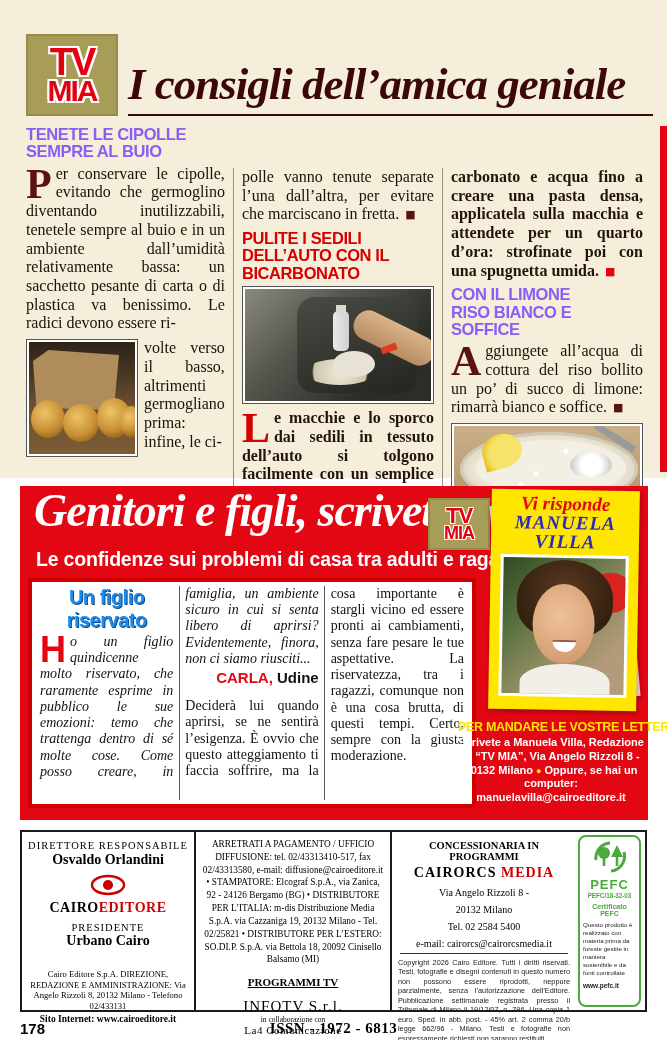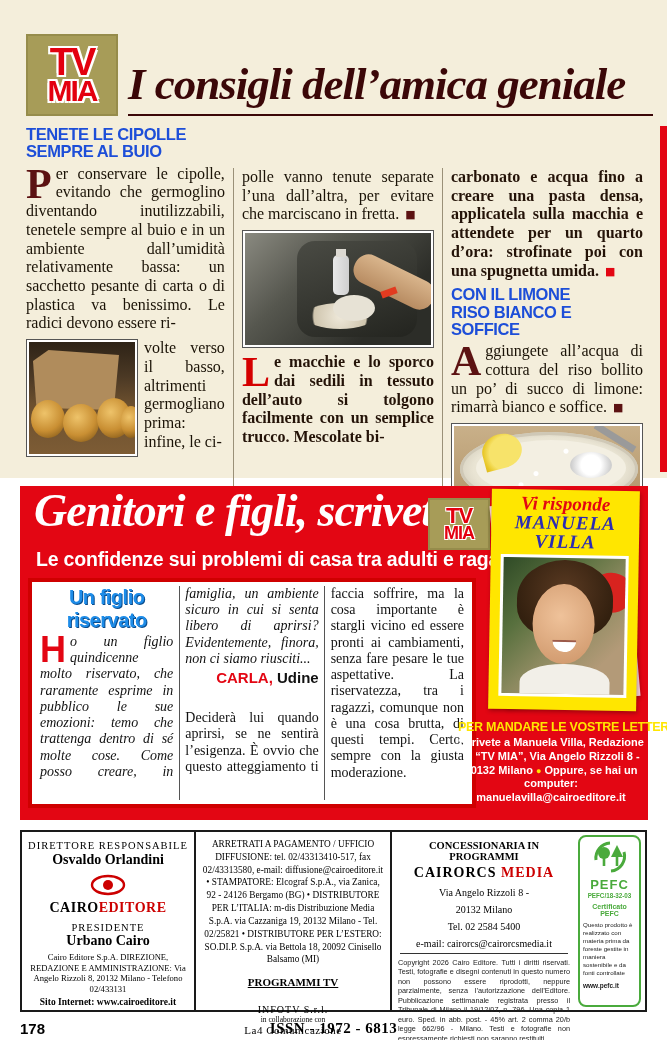--- a/index.html
+++ b/index.html
@@ -17,21 +17,21 @@
              letter-spacing:-2px;text-shadow:-2px -2px 0 #fff,2px -2px 0 #fff,-2px 2px 0 #fff,2px 2px 0 #fff;}
   .mast-right{flex:1;margin-left:10px;}
   .mast-right h1{margin:0;font-size:45px;font-style:italic;font-weight:bold;color:#3b0708;
                  letter-spacing:-1px;white-space:nowrap;}
   .title-rule{border-bottom:2px solid #3b0708;margin-top:4px;}
   .cols{display:flex;padding:8px 16px 0 26px;}
   .col{width:33.33%;padding:0 8px;}
   .col:first-child{padding-left:0;}
   .col+.col{border-left:1px solid #9a9078;margin-top:44px;}
   .tip-head{font-family:"Liberation Sans",sans-serif;font-weight:bold;font-size:16.5px;line-height:1.05;
-            letter-spacing:-.4px;color:#1d4ed8;margin:2px 0 4px;}
+            letter-spacing:-.4px;color:#8b5cf6;margin:2px 0 4px;}
   .tip-head.red{color:#d50000;}
   .tip-body{font-size:16px;line-height:1.17;text-align:justify;color:#1a1206;margin:0 0 6px;hyphens:auto;}
   .tip-body.bold{font-weight:bold;color:#241308;}
   .dropcap{float:left;font-weight:bold;font-size:42px;line-height:.8;padding:3px 4px 0 0;color:#5c1212;}
   .dropcap.red{color:#d50000;}
   .sq{font-family:"DejaVu Sans",sans-serif;font-size:11px;vertical-align:1px;padding-left:6px;}
   .sq.maroon{color:#5c1212;} .sq.bright{color:#e30613;}
   .wrap-row{display:flex;margin-top:2px;}
   .photo-frame{border:1px solid #555;background:#fff;padding:2px;}
   .onions{width:106px;height:112px;position:relative;overflow:hidden;
@@ -83,21 +83,21 @@
   .banner-sub{position:absolute;left:16px;top:62px;color:#fff;font-family:"Liberation Sans",sans-serif;
      font-weight:bold;font-size:19.5px;letter-spacing:-.2px;white-space:nowrap;}
   .letter-box{position:absolute;left:8px;top:92px;width:448px;height:230px;background:#fff;
      border:4px solid #cf0000;box-sizing:border-box;padding:4px 8px;
      column-count:3;column-gap:12px;column-rule:1px solid #555;}
   .letter-title{margin:0 0 2px;text-align:center;font-family:"Liberation Sans",sans-serif;font-weight:bold;
      font-size:20px;letter-spacing:-.5px;color:#1d8ce8;text-shadow:1px 1px 0 #0a4c8c;}
   .question{font-style:italic;font-size:14px;line-height:1.16;text-align:justify;margin:0;color:#111;hyphens:auto;}
   .dropcap-h{float:left;font-family:"Liberation Sans",sans-serif;font-weight:bold;font-size:36px;
      line-height:.8;padding:2px 4px 0 0;color:#e30613;font-style:normal;}
-  .signature{text-align:right;font-family:"Liberation Sans",sans-serif;font-weight:bold;font-size:15px;margin:2px 0 24px;}
+  .signature{text-align:right;font-family:"Liberation Sans",sans-serif;font-weight:bold;font-size:15px;margin:2px 0 12px;}
   .signature .nm{color:#e30613;} .signature .ct{color:#111;}
   .answer{font-size:14px;line-height:1.16;text-align:justify;margin:0;color:#111;hyphens:auto;}
   .pink-card{position:absolute;right:16px;top:14px;width:134px;height:202px;background:#f7cdd6;
      transform:rotate(-5deg);box-shadow:0 2px 4px rgba(0,0,0,.25);}
   .yellow-card{position:absolute;right:10px;top:4px;width:148px;height:220px;background:#ffe600;
      transform:rotate(1deg);box-shadow:1px 2px 4px rgba(0,0,0,.3);text-align:center;padding-top:4px;box-sizing:border-box;}
   .kicker{font-style:italic;font-weight:bold;font-size:19px;color:#e30613;line-height:1;}
   .rname{font-style:italic;font-weight:bold;font-size:19px;color:#2b2bb4;line-height:1;letter-spacing:1px;}
   .mv-photo{margin:4px auto 0;width:128px;height:142px;background:#fff;padding:3px;box-sizing:border-box;}
   .mv{position:relative;width:100%;height:100%;overflow:hidden;
@@ -123,25 +123,25 @@
   .c3{width:186px;border-left:2px solid #1a1a1a;text-align:center;}
   .c4{width:67px;padding:3px 2px;}
   .c1 .mag{font-family:"Liberation Sans",sans-serif;font-weight:bold;font-size:18px;letter-spacing:1px;margin-top:2px;}
   .c1 .role{font-size:10.5px;letter-spacing:1px;margin-top:2px;}
   .c1 .dir{font-weight:bold;font-size:14px;margin-top:1px;}
   .eye{margin:6px auto 0;}
   .pub{font-weight:bold;font-size:14px;letter-spacing:.5px;}
   .pub .red{color:#cc0000;}
   .c1 .pres-l{font-size:10.5px;letter-spacing:1px;margin-top:6px;}
   .c1 .pres{font-weight:bold;font-size:14px;}
-  .c1 .addr{font-size:8.6px;line-height:1.25;margin-top:3px;}
+  .c1 .addr{font-size:8.6px;line-height:1.25;margin-top:20px;}
   .c1 .site{font-size:9.5px;font-weight:bold;margin-top:2px;}
   .c2 .dist{font-size:9.3px;line-height:1.38;}
   .c2 .prog-t{font-weight:bold;font-size:11px;text-decoration:underline;margin-top:10px;}
-  .c2 .prog-c{font-size:10px;letter-spacing:1px;margin-top:16px;}
+  .c2 .prog-c{font-size:15px;letter-spacing:1px;margin-top:10px;}
   .c2 .prog-i{font-size:7.5px;}
   .c2 .prog-p{font-size:11px;letter-spacing:.5px;}
   .c3 .lab{font-weight:bold;font-size:10.5px;margin-top:2px;}
   .c3 .nm{font-weight:bold;font-size:14px;letter-spacing:1px;margin-top:3px;}
   .c3 .nm .red{color:#cc0000;}
   .c3 .ln{font-size:10px;margin-top:6px;}
   .c3 hr{border:none;border-top:1px solid #333;margin:4px 2px;}
   .c3 .copy{font-family:"Liberation Sans",sans-serif;font-size:7.3px;line-height:1.3;text-align:justify;color:#222;}
   .pefc-box{border:2px solid #4aaa3c;border-radius:8px;height:100%;box-sizing:border-box;
      padding:3px 3px;text-align:center;color:#4aaa3c;}
@@ -187,20 +187,21 @@
               <div class="onion" style="left:68px;top:56px;width:34px;height:40px;"></div>
               <div class="onion" style="left:92px;top:64px;width:20px;height:32px;"></div>
             </div>
           </div>
           <p class="tip-body beside">volte verso il basso, altrimenti germogliano prima: infine, le ci-</p>
         </div>
       </div>
 
       <div class="col">
         <p class="tip-body"><span>polle vanno tenute separate l’una dall’altra, per evitare che marciscano in fretta.</span><span class="sq maroon">■</span></p>
+        <h2 class="tip-head red">PULITE I SEDILI DELL’AUTO CON IL BICARBONATO</h2>
         <div class="photo-frame">
           <div class="carseat">
             <div class="seat"></div>
             <div class="powder"></div>
             <div class="bottle"></div>
             <div class="cap"></div>
             <div class="arm"></div>
             <div class="glove"></div>
             <div class="tag"></div>
           </div>

